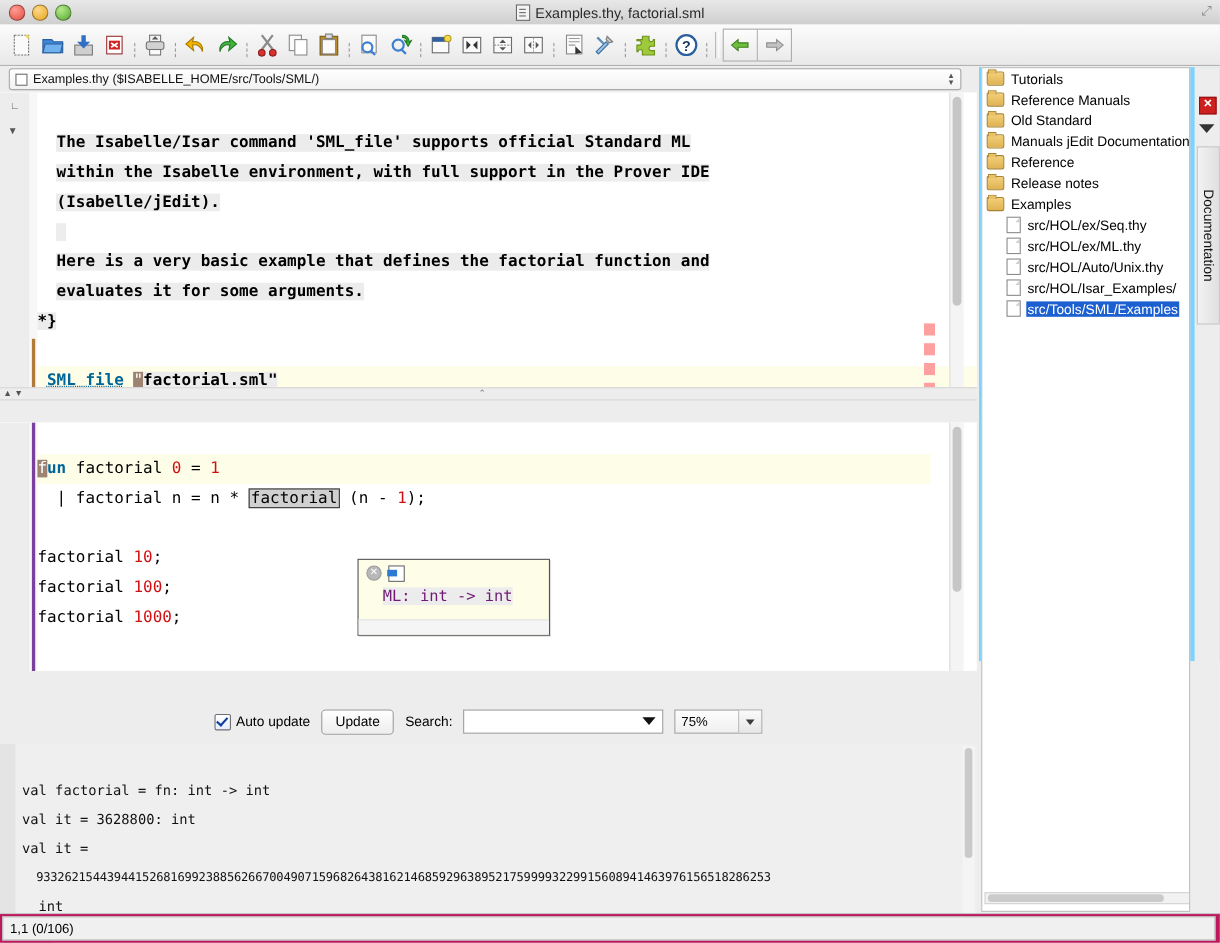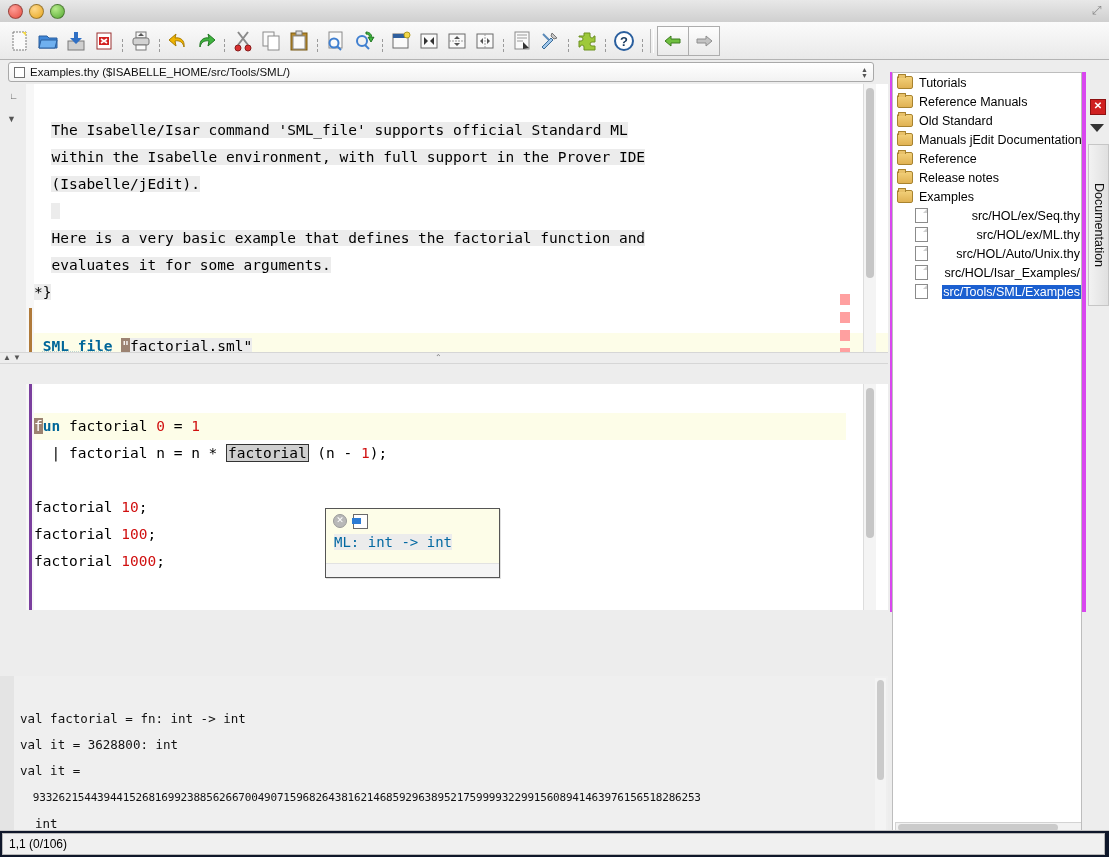--- a/index.html
+++ b/index.html
@@ -79,21 +79,21 @@
   .gutter .fold-t{position:absolute;left:7px;top:30px;font-size:9px;color:#555;}
   .gutter-bar{position:absolute;left:26px;top:0;width:8px;height:100%;background:#f7f7f7;}
   .stripe{position:absolute;left:29px;top:0;width:3px;height:100%;}
 
   .code{
     position:absolute;left:34px;top:0;right:0;
     font-family:"DejaVu Sans Mono","Liberation Mono",monospace;
     font-size:14.5px;line-height:27px;color:#000;white-space:pre;
   }
   .code .ln{display:block;height:27px;}
-  .hl-grey{background:#ececec;}
+  .hl-grey{background:#ececec;font-weight:bold;}
   .hl-yellow{background:#fdfde8;}
   .kw{color:#006699;font-weight:bold;text-decoration:underline;text-decoration-style:dotted;}
   .num{color:#d01010;}
   .cursor-blk{background:#9c8372;color:#ffffff;}
   .boxed{background:#d0d0d0;border:1px solid #333;padding:0 1px;}
 
   .err-marks{position:absolute;right:38px;top:0;width:10px;}
   .err-marks i{position:absolute;right:0;width:10px;height:11px;background:#ffa0a0;}
 
   .vscroll{position:absolute;right:12px;top:0;width:12px;height:100%;background:#f4f4f4;border-left:1px solid #ddd;}
@@ -110,21 +110,21 @@
     background:#fdfde8;border:1px solid #555;box-shadow:1px 1px 0 rgba(0,0,0,.12);
     box-sizing:border-box;
   }
   .tt-bar{height:18px;display:flex;align-items:center;gap:6px;padding:3px 0 0 7px;}
   .tt-close{width:12px;height:12px;border-radius:50%;background:#b8b8b8;border:1px solid #9a9a9a;
             color:#fff;font-size:9px;line-height:10px;text-align:center;}
   .tt-detach{width:13px;height:13px;background:#fff;border:1px solid #6a6a6a;position:relative;}
   .tt-detach:before{content:"";position:absolute;left:-2px;top:3px;width:9px;height:6px;background:#2b7bd4;}
   .tt-text{
     font-family:"DejaVu Sans Mono","Liberation Mono",monospace;font-size:14px;
-    padding:4px 0 0 8px;color:#0369a1;
+    padding:4px 0 0 22px;color:#701a75;
   }
   .tt-text .sp{background:#ececec;}
   .tt-shadow{position:absolute;left:0;bottom:0;width:100%;height:13px;background:#f5f5f5;border-top:1px solid #e2e2e2;}
 
   
   .controls{
     position:absolute;left:0;top:578px;width:888px;height:36px;background:#ededed;
     display:flex;align-items:center;justify-content:center;gap:10px;
   }
   .chkwrap{display:flex;align-items:center;gap:5px;font-size:12.5px;}
@@ -156,25 +156,25 @@
     font-size:12.5px;line-height:26px;color:#111;white-space:pre;
   }
   .outtext .big{font-size:11px;letter-spacing:-0.2px;}
   .out-gutter{position:absolute;left:0;top:0;width:14px;height:100%;background:#e4e4e4;}
   .out-scroll{position:absolute;right:2px;top:2px;width:11px;height:178px;background:#f4f4f4;}
   .out-scroll .thumb{position:absolute;left:2px;top:2px;width:7px;height:100px;border-radius:4px;background:#cacaca;}
   .out-hscroll{position:absolute;left:0;bottom:0;width:888px;height:12px;background:#ececec;border-top:1px solid #dcdcdc;}
   .out-hscroll .thumb{position:absolute;left:3px;top:2px;width:46px;height:8px;border-radius:4px;background:#c9c9c9;}
 
   
-  .rightdock{position:absolute;left:890px;top:72px;width:219px;height:540px;background:#d946ef;}
+  .rightdock{position:absolute;left:890px;top:61px;width:219px;height:540px;background:#7dd3fc;}
   .tree{position:absolute;left:2px;top:0px;width:190px;height:768px;background:#fff;border:1px solid #bdbdbd;
         box-sizing:border-box;overflow:hidden;}
   .trow{height:19px;display:flex;align-items:center;font-size:12.5px;white-space:nowrap;padding-left:4px;}
-  .trow.child{padding-left:22px;justify-content:space-between;}
+  .trow.child{padding-left:22px;}
   .trow.sel .tlabel{background:#1b5fd0;color:#fff;}
   .folder{width:14px;height:11px;margin-right:5px;flex:0 0 auto;position:relative;
           background:linear-gradient(#f2d07a,#e0b253);border:1px solid #a8832f;border-radius:1px 2px 2px 2px;}
   .folder:before{content:"";position:absolute;left:0;top:-3px;width:6px;height:3px;background:#e8c169;border:1px solid #a8832f;border-bottom:none;border-radius:1px 1px 0 0;}
   .fileic{width:11px;height:13px;margin-right:5px;flex:0 0 auto;background:#fff;border:1px solid #8b8b8b;position:relative;}
   .fileic:after{content:"";position:absolute;right:0;top:0;border-left:4px solid transparent;border-bottom:4px solid #cfcfcf;}
   .tlabel{padding:0 1px;}
   .tree-hscroll{position:absolute;left:2px;bottom:6px;width:190px;height:11px;background:#f2f2f2;border:1px solid #d3d3d3;box-sizing:border-box;}
   .tree-hscroll .thumb{position:absolute;left:2px;top:1px;width:160px;height:7px;border-radius:4px;background:#cbcbcb;}
 
@@ -182,21 +182,21 @@
   .ds-close{position:absolute;left:4px;top:27px;width:14px;height:14px;background:#cf2020;border:1px solid #8d1111;
             color:#fff;font-size:10px;line-height:12px;text-align:center;font-weight:bold;}
   .ds-caret{position:absolute;left:4px;top:52px;width:0;height:0;border-left:7px solid transparent;
             border-right:7px solid transparent;border-top:8px solid #333;}
   .ds-vtab{position:absolute;left:2px;top:72px;width:19px;height:160px;
            background:linear-gradient(90deg,#f2f2f2,#e0e0e0);border:1px solid #c6c6c6;
            display:flex;align-items:center;justify-content:center;}
   .ds-vtab span{writing-mode:vertical-rl;font-size:12.5px;color:#111;}
 
   
-  .statusbar{position:absolute;left:0;top:830px;width:1109px;height:27px;background:#0f172a;border-top:1px solid #c6c6c6;}
+  .statusbar{position:absolute;left:0;top:830px;width:1109px;height:27px;background:#be185d;border-top:1px solid #c6c6c6;}
   .sb-inner{position:absolute;left:2px;top:2px;width:1103px;height:22px;border:1px solid #b8b8b8;background:#f0f0f0;
             display:flex;align-items:center;box-sizing:border-box;}
   .sb-left{padding-left:6px;font-size:12px;}
   .sb-right{margin-left:auto;display:flex;align-items:center;font-size:12px;padding-right:8px;gap:0;}
   .sb-flags{color:#a9a9a9;letter-spacing:1px;padding:0 2px;}
   .sb-ug{font-weight:bold;padding-right:2px;}
   .sb-mem{background:#6f6fb0;color:#fff;padding:1px 3px;}
   .sb-mem2{padding:1px 1px;}
   .sb-time{padding-left:10px;}
 </style>
@@ -204,20 +204,24 @@
 <body>
 
 <div class="app">
 
   <div class="titlebar">
     <div class="tb-lights">
       <div class="light r"></div>
       <div class="light y"></div>
       <div class="light g"></div>
     </div>
+    <div class="tb-title">
+      <span class="tb-doc-icon"></span>
+      <span>Examples.thy, factorial.sml</span>
+    </div>
     <div class="tb-resize">⤢</div>
   </div>
 
   <div class="toolbar">
     <div class="tbtn" title="New">
       <svg width="20" height="22">
           <rect x="3" y="2" width="13" height="18" fill="#fafafa" stroke="#7a7a7a" stroke-dasharray="2,1"></rect>
           <path d="M12 2h4v4z" fill="#f2d84a"></path>
         </svg>
     </div>
@@ -439,20 +443,38 @@
 
     <div class="tooltip">
       <div class="tt-bar">
         <span class="tt-close">✕</span>
         <span class="tt-detach"></span>
       </div>
       <div class="tt-text"><span class="sp">ML: int -&gt; int</span></div>
       <div class="tt-shadow"></div>
     </div>
 
+    <div class="controls">
+      <label class="chkwrap">
+        <span class="chk"></span>
+        <span>Auto update</span>
+      </label>
+      <div class="btn">Update</div>
+      <div class="lbl">Search:</div>
+      <div class="combo">
+        <span></span>
+        <span class="arr"></span>
+      </div>
+      <div class="combo small">
+        <span>75%</span>
+        <span class="arrbox">
+            <i></i>
+          </span>
+      </div>
+    </div>
 
     <div class="outpanel">
       <div class="out-gutter"></div>
       <div class="outtext">
 <span class="ln">val factorial = fn: int -&gt; int</span>
 <span class="ln">val it = 3628800: int</span>
 <span class="ln">val it =</span>
 <span class="ln big">  93326215443944152681699238856266700490715968264381621468592963895217599993229915608941463976156518286253</span>
 <span class="ln">  int</span>
 <span class="ln">val it =</span>

